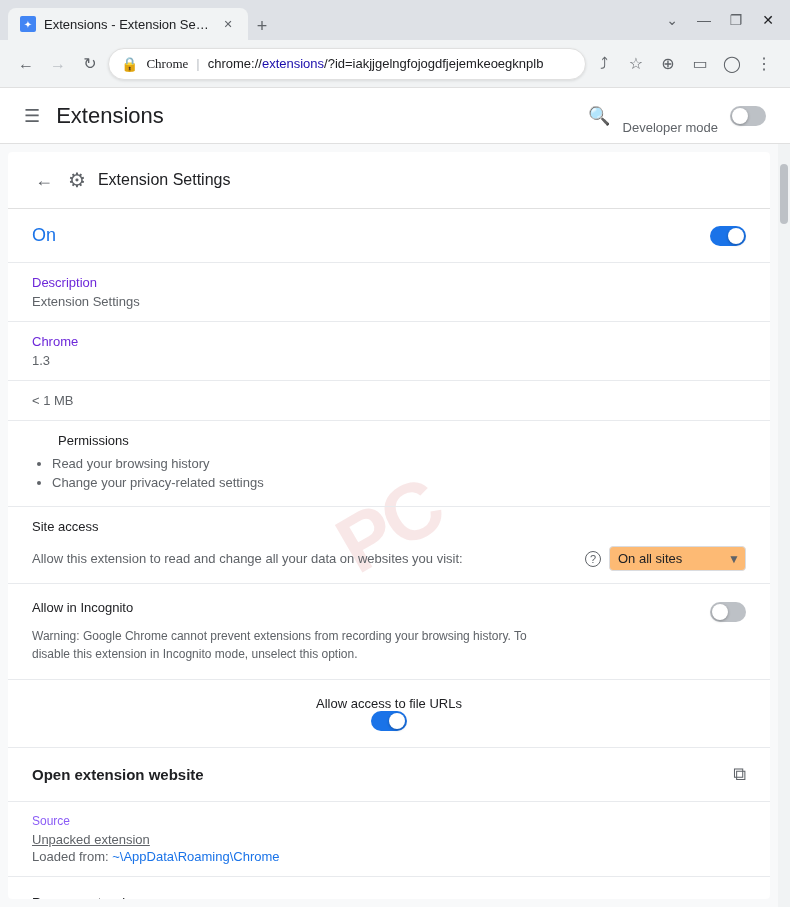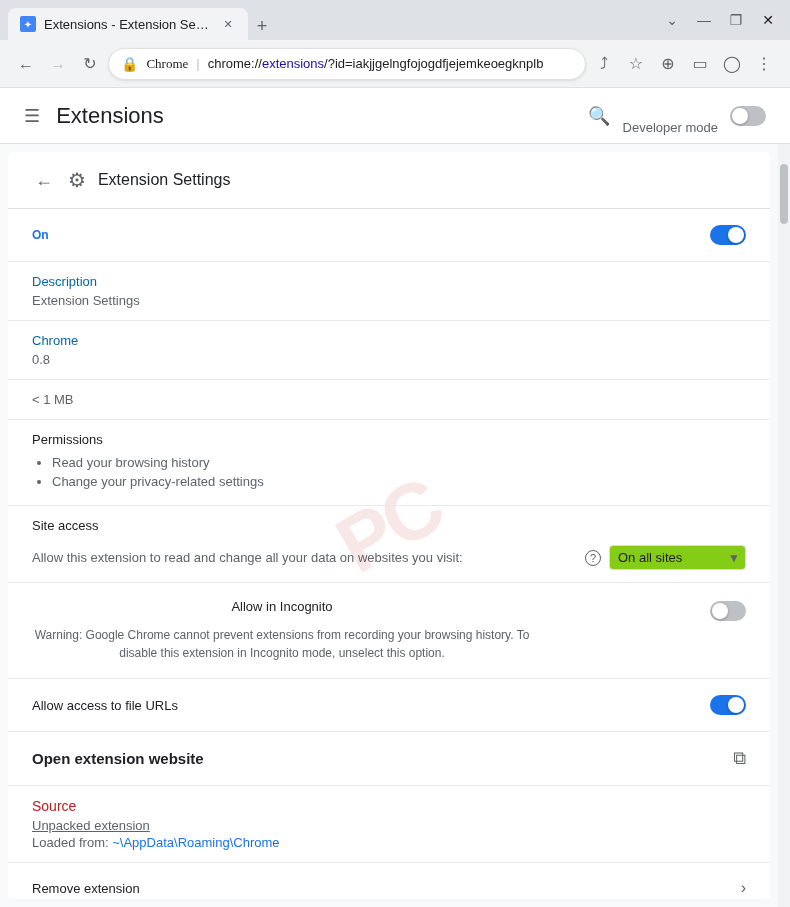--- a/index.html
+++ b/index.html
@@ -228,34 +228,34 @@
       position: relative;
       z-index: 1;
     }
     .on-row {
       display: flex;
       align-items: center;
       justify-content: space-between;
       padding: 16px 24px;
       border-bottom: 1px solid #e8eaed;
     }
-    .on-label { color: #1a73e8; font-size: 12px; font-weight: 700; }
+    .on-label { color: #1a73e8; font-size: 18px; font-weight: 400; }
 
     .info-row {
       padding: 12px 24px;
       border-bottom: 1px solid #e8eaed;
     }
-    .info-label { font-size: 13px; color: #0369a1; font-weight: 500; margin-bottom: 4px; }
+    .info-label { font-size: 13px; color: #6d28d9; font-weight: 500; margin-bottom: 4px; }
     .info-value { font-size: 13px; color: #5f6368; }
 
     .permissions-row {
       padding: 12px 24px;
       border-bottom: 1px solid #e8eaed;
     }
-    .perm-label { font-size: 13px; color: #202124; font-weight: 500; margin-bottom: 8px; }
+    .perm-label { font-size: 13px; color: #202124; font-weight: 500; margin-bottom: 8px; margin-left: 26px; }
     .perm-list { padding-left: 20px; }
     .perm-list li { font-size: 13px; color: #5f6368; margin-bottom: 4px; }
 
     .site-access-section {
       padding: 12px 24px;
       border-bottom: 1px solid #e8eaed;
     }
     .site-access-title { font-size: 13px; color: #202124; font-weight: 500; margin-bottom: 12px; }
     .site-access-row {
       display: flex;
@@ -270,21 +270,21 @@
       display: flex; align-items: center; justify-content: center;
       font-size: 11px; color: #5f6368; cursor: pointer;
       flex-shrink: 0;
     }
     .dropdown-select {
       border: 1px solid #dadce0;
       border-radius: 4px;
       padding: 4px 28px 4px 8px;
       font-size: 13px;
       color: #202124;
-      background: #84cc16;
+      background: #fdba74;
       appearance: none;
       cursor: pointer;
       position: relative;
     }
     .dropdown-wrapper {
       position: relative;
       display: inline-flex;
       align-items: center;
     }
     .dropdown-arrow {
@@ -295,50 +295,50 @@
       pointer-events: none;
     }
 
     .incognito-row {
       display: flex;
       align-items: flex-start;
       justify-content: space-between;
       padding: 16px 24px;
       border-bottom: 1px solid #e8eaed;
       gap: 16px;
-      text-align: center;
     }
     .incognito-content {}
     .incognito-title { font-size: 13px; color: #202124; font-weight: 500; margin-bottom: 4px; }
     .incognito-warning { font-size: 12px; color: #5f6368; line-height: 1.5; max-width: 500px; margin-top: 12px; }
 
     .file-url-row {
       display: flex;
       align-items: center;
       justify-content: space-between;
       padding: 16px 24px;
       border-bottom: 1px solid #e8eaed;
+      flex-direction: column;
     }
     .file-url-label { font-size: 13px; color: #202124; }
 
     .open-website-row {
       display: flex;
       align-items: center;
       justify-content: space-between;
       padding: 16px 24px;
       border-bottom: 1px solid #e8eaed;
     }
     .open-website-label { font-size: 15px; color: #202124; font-weight: bold; }
     .external-link-icon { color: #5f6368; font-size: 18px; cursor: pointer; }
 
     .source-row {
       padding: 12px 24px;
       border-bottom: 1px solid #e8eaed;
     }
-    .source-label { font-size: 14px; color: #b91c1c; font-weight: 500; margin-bottom: 4px; }
+    .source-label { font-size: 12px; color: #8b5cf6; font-weight: 500; margin-bottom: 4px; }
     .source-value { font-size: 13px; color: #5f6368; margin-bottom: 2px; text-decoration: underline; }
     .source-path { font-size: 13px; color: #5f6368; }
     .source-link { color: #1a73e8; text-decoration: none; }
 
     .remove-row {
       display: flex;
       align-items: center;
       justify-content: space-between;
       padding: 16px 24px;
     }
@@ -419,21 +419,21 @@
         <div class="toggle-on"></div>
       </div>
 
       <div class="info-row">
         <div class="info-label">Description</div>
         <div class="info-value">Extension Settings</div>
       </div>
 
       <div class="info-row">
         <div class="info-label">Chrome</div>
-        <div class="info-value">0.8</div>
+        <div class="info-value">1.3</div>
       </div>
 
       <div class="info-row">
         <div class="info-value">&lt; 1 MB</div>
       </div>
 
       <div class="permissions-row">
         <div class="perm-label">Permissions</div>
         <ul class="perm-list">
           <li>Read your browsing history</li>

